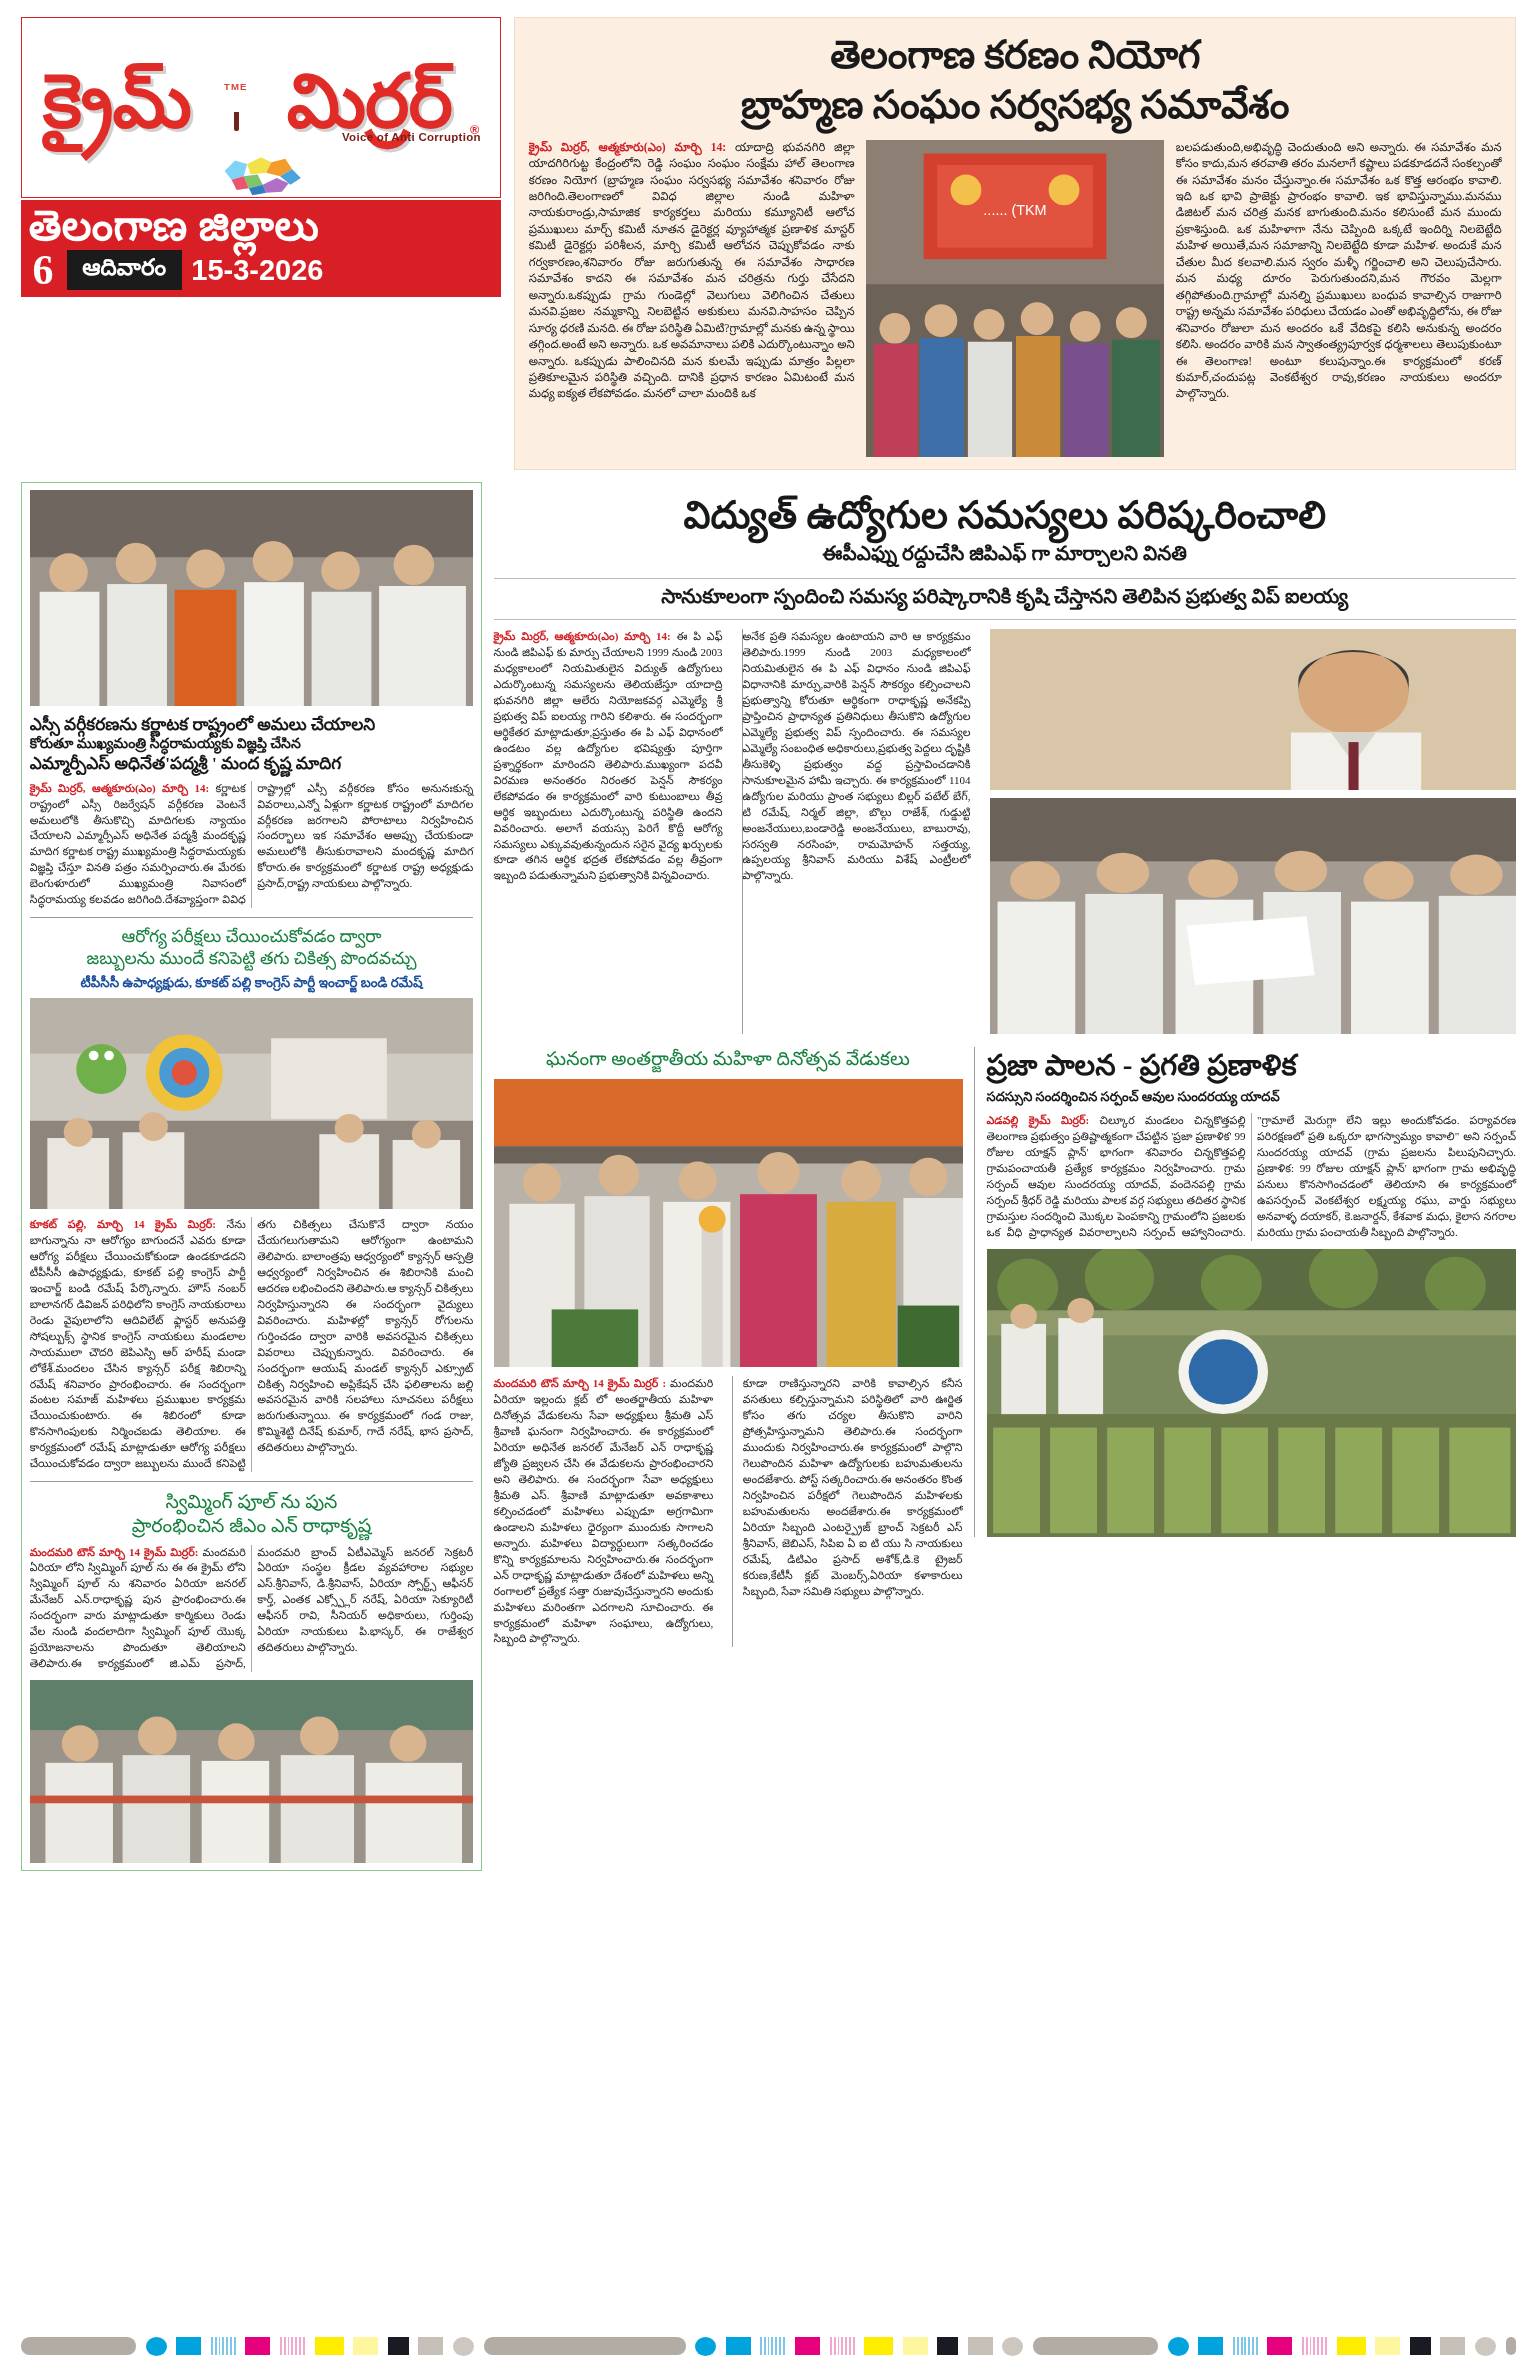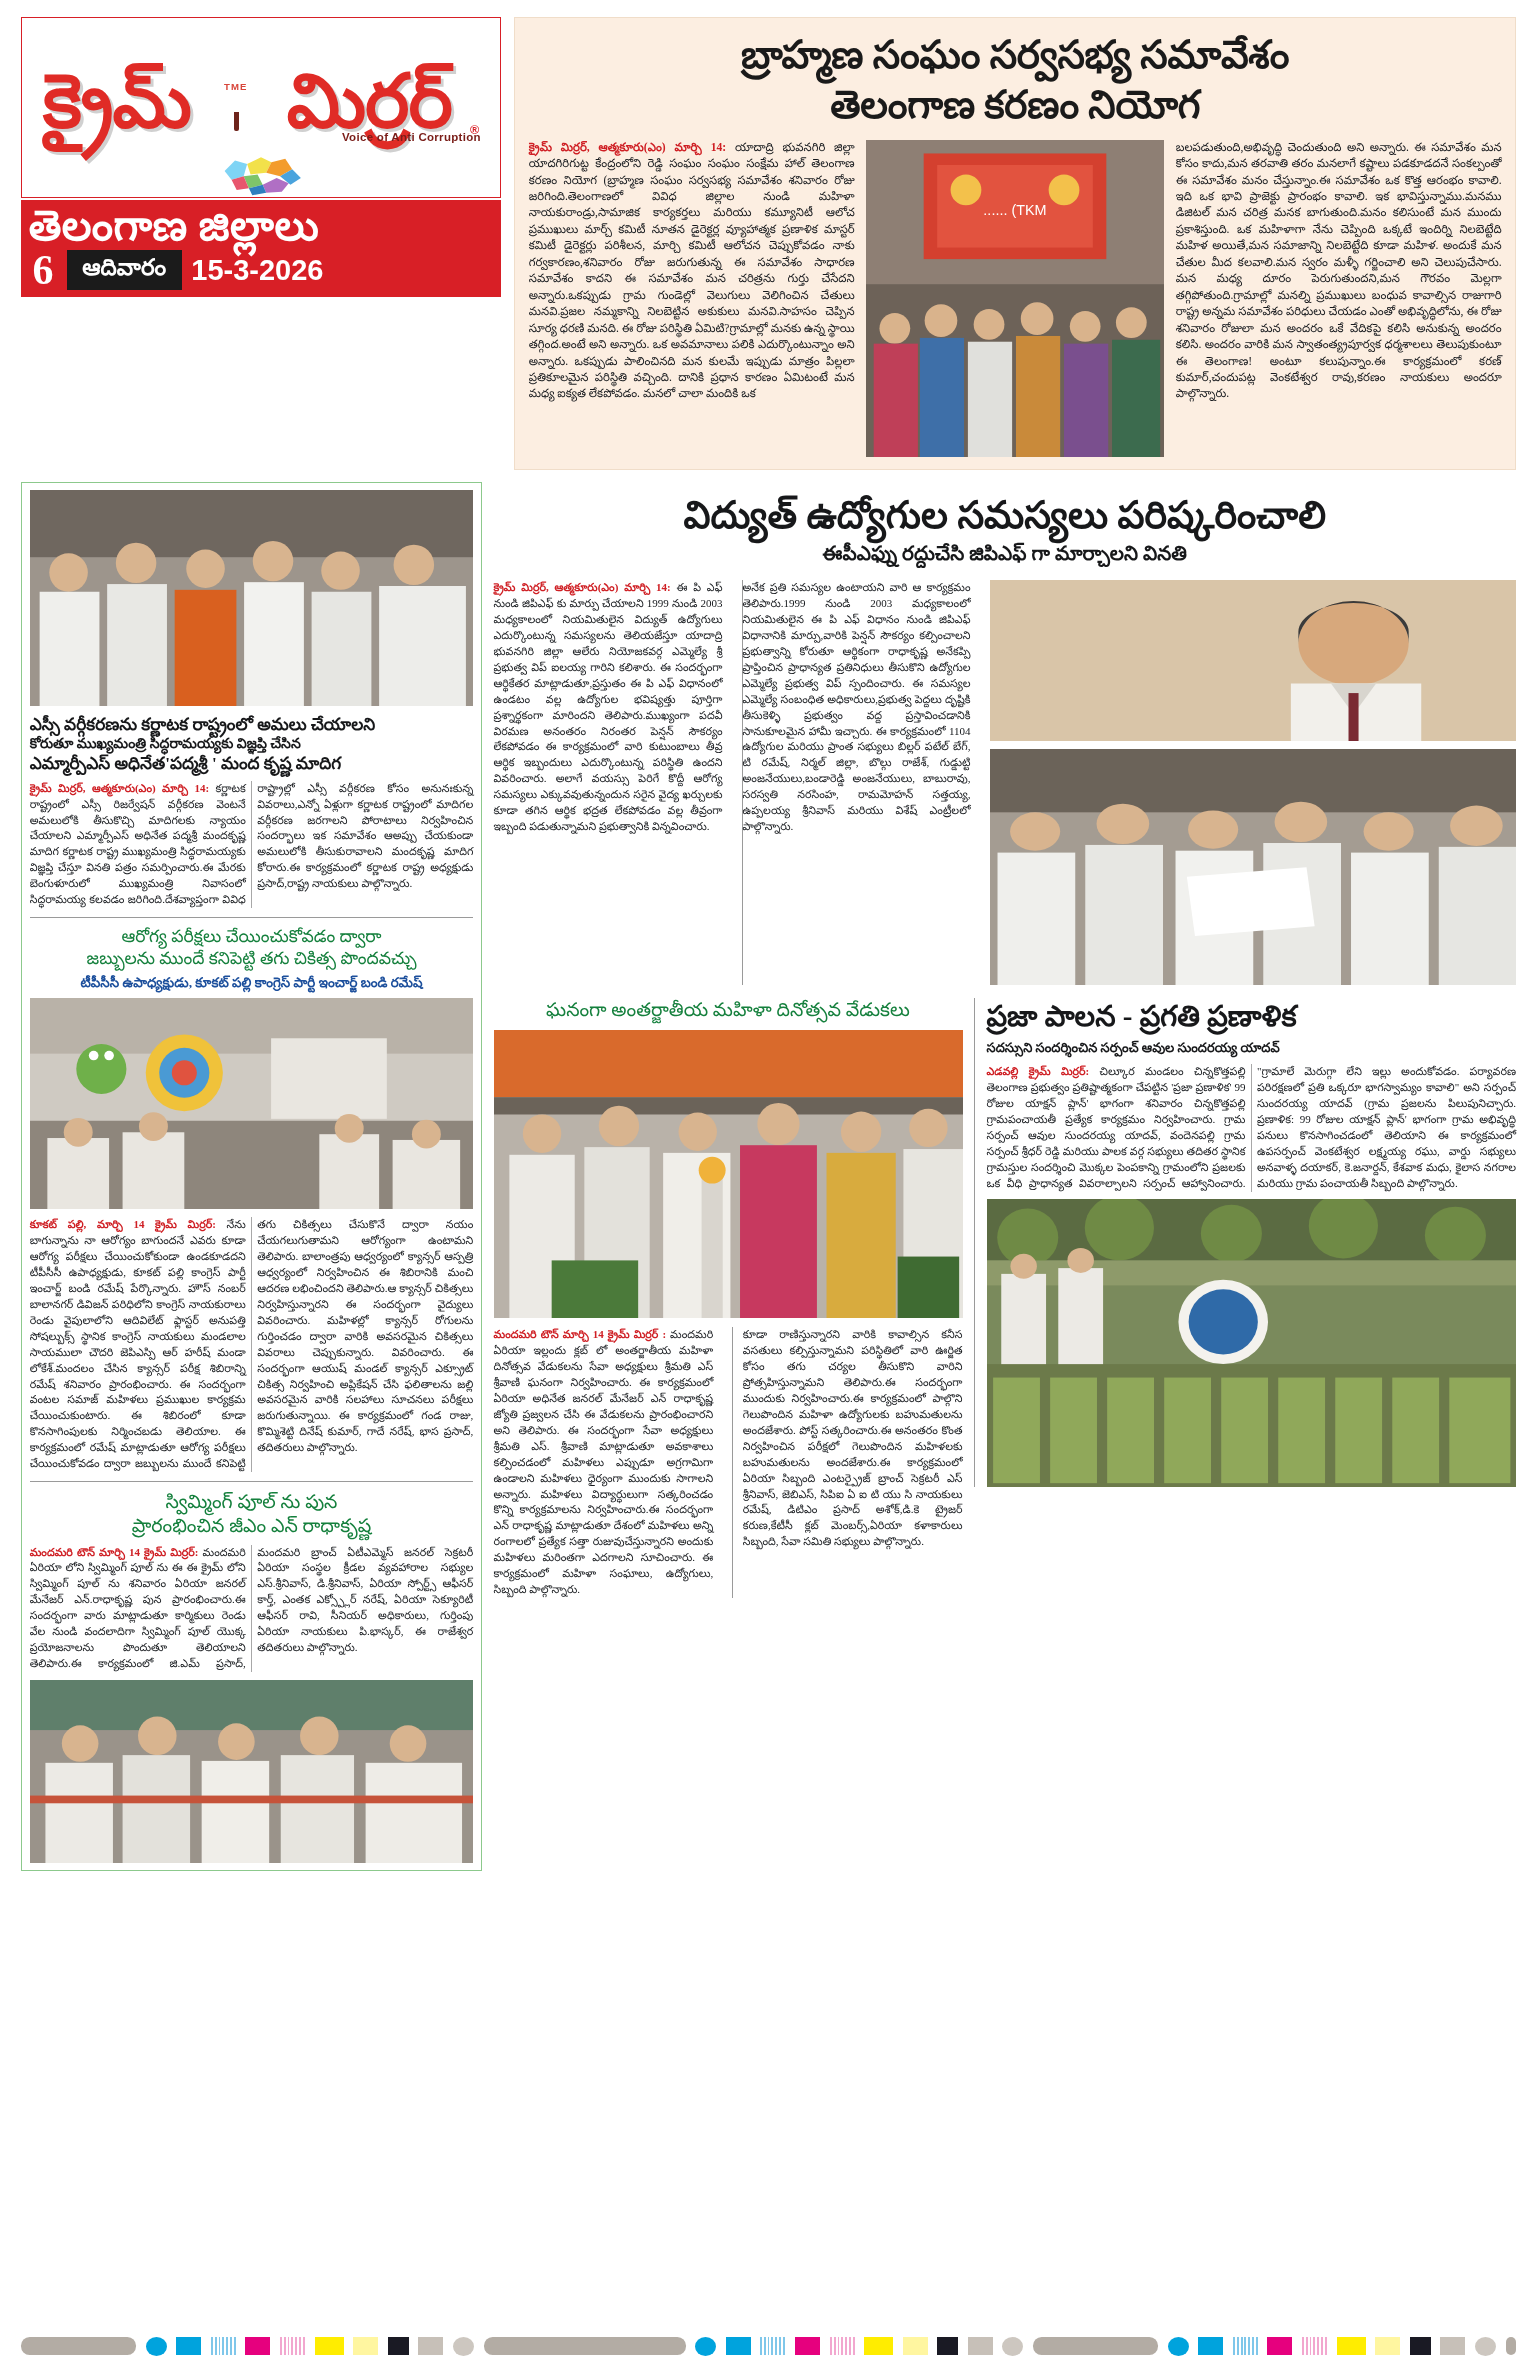--- a/index.html
+++ b/index.html
@@ -139,22 +139,22 @@
         <div class="mh-band-title">తెలంగాణ జిల్లాలు</div>
         <div class="mh-band-row">
           <span class="mh-pageno">6</span>
           <span class="mh-day">ఆదివారం</span>
           <span class="mh-date">15-3-2026</span>
         </div>
       </div>
     </div>
 
     <div class="lead">
+      <div class="lead-hl">తెలంగాణ కరణం నియోగ</div>
       <div class="lead-hl">బ్రాహ్మణ సంఘం సర్వసభ్య సమావేశం</div>
-      <div class="lead-hl">తెలంగాణ కరణం నియోగ</div>
       <div class="lead-body">
         <div class="lead-col">
           <span class="byline">క్రైమ్ మిర్రర్, ఆత్మకూరు(ఎం) మార్చి 14:</span>
           <span>యాదాద్రి భువనగిరి జిల్లా యాదగిరిగుట్ట కేంద్రంలోని రెడ్డి సంఘం సంఘం సంక్షేమ హాల్ తెలంగాణ కరణం నియోగ (బ్రాహ్మణ సంఘం సర్వసభ్య సమావేశం శనివారం రోజు జరిగింది.తెలంగాణలో వివిధ జిల్లాల నుండి మహిళా నాయకురాండ్రు,సామాజిక కార్యకర్తలు మరియు కమ్యూనిటీ ఆలోచ ప్రముఖులు మార్చ్ కమిటీ నూతన డైరెక్టర్ల వ్యూహాత్మక ప్రణాళిక మాస్టర్ కమిటీ డైరెక్టర్లు పరిశీలన, మార్చి కమిటీ ఆలోచన చెప్పుకోవడం నాకు గర్వకారణం,శనివారం రోజు జరుగుతున్న ఈ సమావేశం సాధారణ సమావేశం కాదని ఈ సమావేశం మన చరిత్రను గుర్తు చేసేదని అన్నారు.ఒకప్పుడు గ్రామ గుండెల్లో వెలుగులు వెలిగించిన చేతులు మనవి.ప్రజల నమ్మకాన్ని నిలబెట్టిన అకుకులు మనవి.సాహసం చెప్పిన సూర్య ధరణి మనది. ఈ రోజు పరిస్థితి ఏమిటి?గ్రామాల్లో మనకు ఉన్న స్థాయి తగ్గింద.అంటే అని అన్నారు. ఒక అవమానాలు పలికి ఎదుర్కొంటున్నాం అని అన్నారు. ఒకప్పుడు పాలించినది మన కులమే ఇప్పుడు మాత్రం పిల్లలా ప్రతికూలమైన పరిస్థితి వచ్చింది. దానికి ప్రధాన కారణం ఏమిటంటే మన మధ్య ఐక్యత లేకపోవడం. మనలో చాలా మందికి ఒక</span>
         </div>
         <div class="lead-photo">
           <div class="ph" style="height:317px">
             <svg viewBox="0 0 310 330" width="298" height="317" preserveAspectRatio="none" aria-hidden="true">
               <rect width="310" height="330" fill="#b9b2aa"></rect>
               <rect x="0" y="0" width="310" height="150" fill="#8e7f74"></rect>
@@ -291,20 +291,21 @@
           <rect x="0" y="120" width="460" height="8" fill="#c6533a"></rect>
         </svg>
       </div>
     </div>
 
     <div class="colR">
 
       <div class="sec2">
         <div class="sec2-hl">విద్యుత్ ఉద్యోగుల సమస్యలు పరిష్కరించాలి</div>
         <div class="sec2-sub">ఈపీఎఫ్ను రద్దుచేసి జిపిఎఫ్ గా మార్చాలని వినతి</div>
+        <div class="sub-grey">సానుకూలంగా స్పందించి సమస్య పరిష్కారానికి కృషి చేస్తానని తెలిపిన ప్రభుత్వ విప్ ఐలయ్య</div>
 
         <div class="two">
           <div style="flex:0 0 229px" class="txt2">
             <span class="byline">క్రైమ్ మిర్రర్, ఆత్మకూరు(ఎం) మార్చి 14:</span>
             <span>ఈ పి ఎఫ్ నుండి జిపిఎఫ్ కు మార్పు చేయాలని 1999 నుండి 2003 మధ్యకాలంలో నియమితులైన విద్యుత్ ఉద్యోగులు ఎదుర్కొంటున్న సమస్యలను తెలియజేస్తూ యాదాద్రి భువనగిరి జిల్లా ఆలేరు నియోజకవర్గ ఎమ్మెల్యే శ్రీ ప్రభుత్వ విప్ ఐలయ్య గారిని కలిశారు. ఈ సందర్భంగా ఆర్థికేతర మాట్లాడుతూ,ప్రస్తుతం ఈ పి ఎఫ్ విధానంలో ఉండటం వల్ల ఉద్యోగుల భవిష్యత్తు పూర్తిగా ప్రశ్నార్థకంగా మారిందని తెలిపారు.ముఖ్యంగా పదవీ విరమణ అనంతరం నిరంతర పెన్షన్ సౌకర్యం లేకపోవడం ఈ కార్యక్రమంలో వారి కుటుంబాలు తీవ్ర ఆర్థిక ఇబ్బందులు ఎదుర్కొంటున్న పరిస్థితి ఉందని వివరించారు. అలాగే వయస్సు పెరిగే కొద్దీ ఆరోగ్య సమస్యలు ఎక్కువవుతున్నందున సరైన వైద్య ఖర్చులకు కూడా తగిన ఆర్థిక భద్రత లేకపోవడం వల్ల తీవ్రంగా ఇబ్బంది పడుతున్నామని ప్రభుత్వానికి విన్నవించారు.</span>
           </div>
           <div style="flex:0 0 229px" class="txt2 vrule" style2="">అనేక ప్రతి సమస్యల ఉంటాయని వారి ఆ కార్యక్రమం తెలిపారు.1999 నుండి 2003 మధ్యకాలంలో నియమితులైన ఈ పి ఎఫ్ విధానం నుండి జిపిఎఫ్ విధానానికి మార్పు,వారికి పెన్షన్ సౌకర్యం కల్పించాలని ప్రభుత్వాన్ని కోరుతూ ఆర్థికంగా రాధాకృష్ణ అనేకప్పి ప్రాప్తించిన ప్రాధాన్యత ప్రతినిధులు తీసుకొని ఉద్యోగుల ఎమ్మెల్యే ప్రభుత్వ విప్ స్పందించారు. ఈ సమస్యల ఎమ్మెల్యే సంబంధిత అధికారులు,ప్రభుత్వ పెద్దలు దృష్టికి తీసుకెళ్ళి ప్రభుత్వం వద్ద ప్రస్తావించడానికి సానుకూలమైన హామీ ఇచ్చారు. ఈ కార్యక్రమంలో 1104 ఉద్యోగుల మరియు ప్రాంత సభ్యులు బిల్లర్ పటేల్ బేగ్, టి రమేష్, నిర్మల్ జిల్లా, బొల్గు రాజేశ్, గుడ్డుట్టి అంజనేయులు,బండారెడ్డి అంజనేయులు, బాబురావు, సరస్వతి నరసింహ, రామమోహన్ సత్తయ్య, ఉప్పలయ్య శ్రీనివాస్ మరియు విశేష్ ఎంట్రీలలో పాల్గొన్నారు.</div>
           <div style="flex:1 1 auto">
             <div class="ph" style="height:161px">
               <svg viewBox="0 0 420 168" width="100%" height="161" preserveAspectRatio="none" aria-hidden="true">

